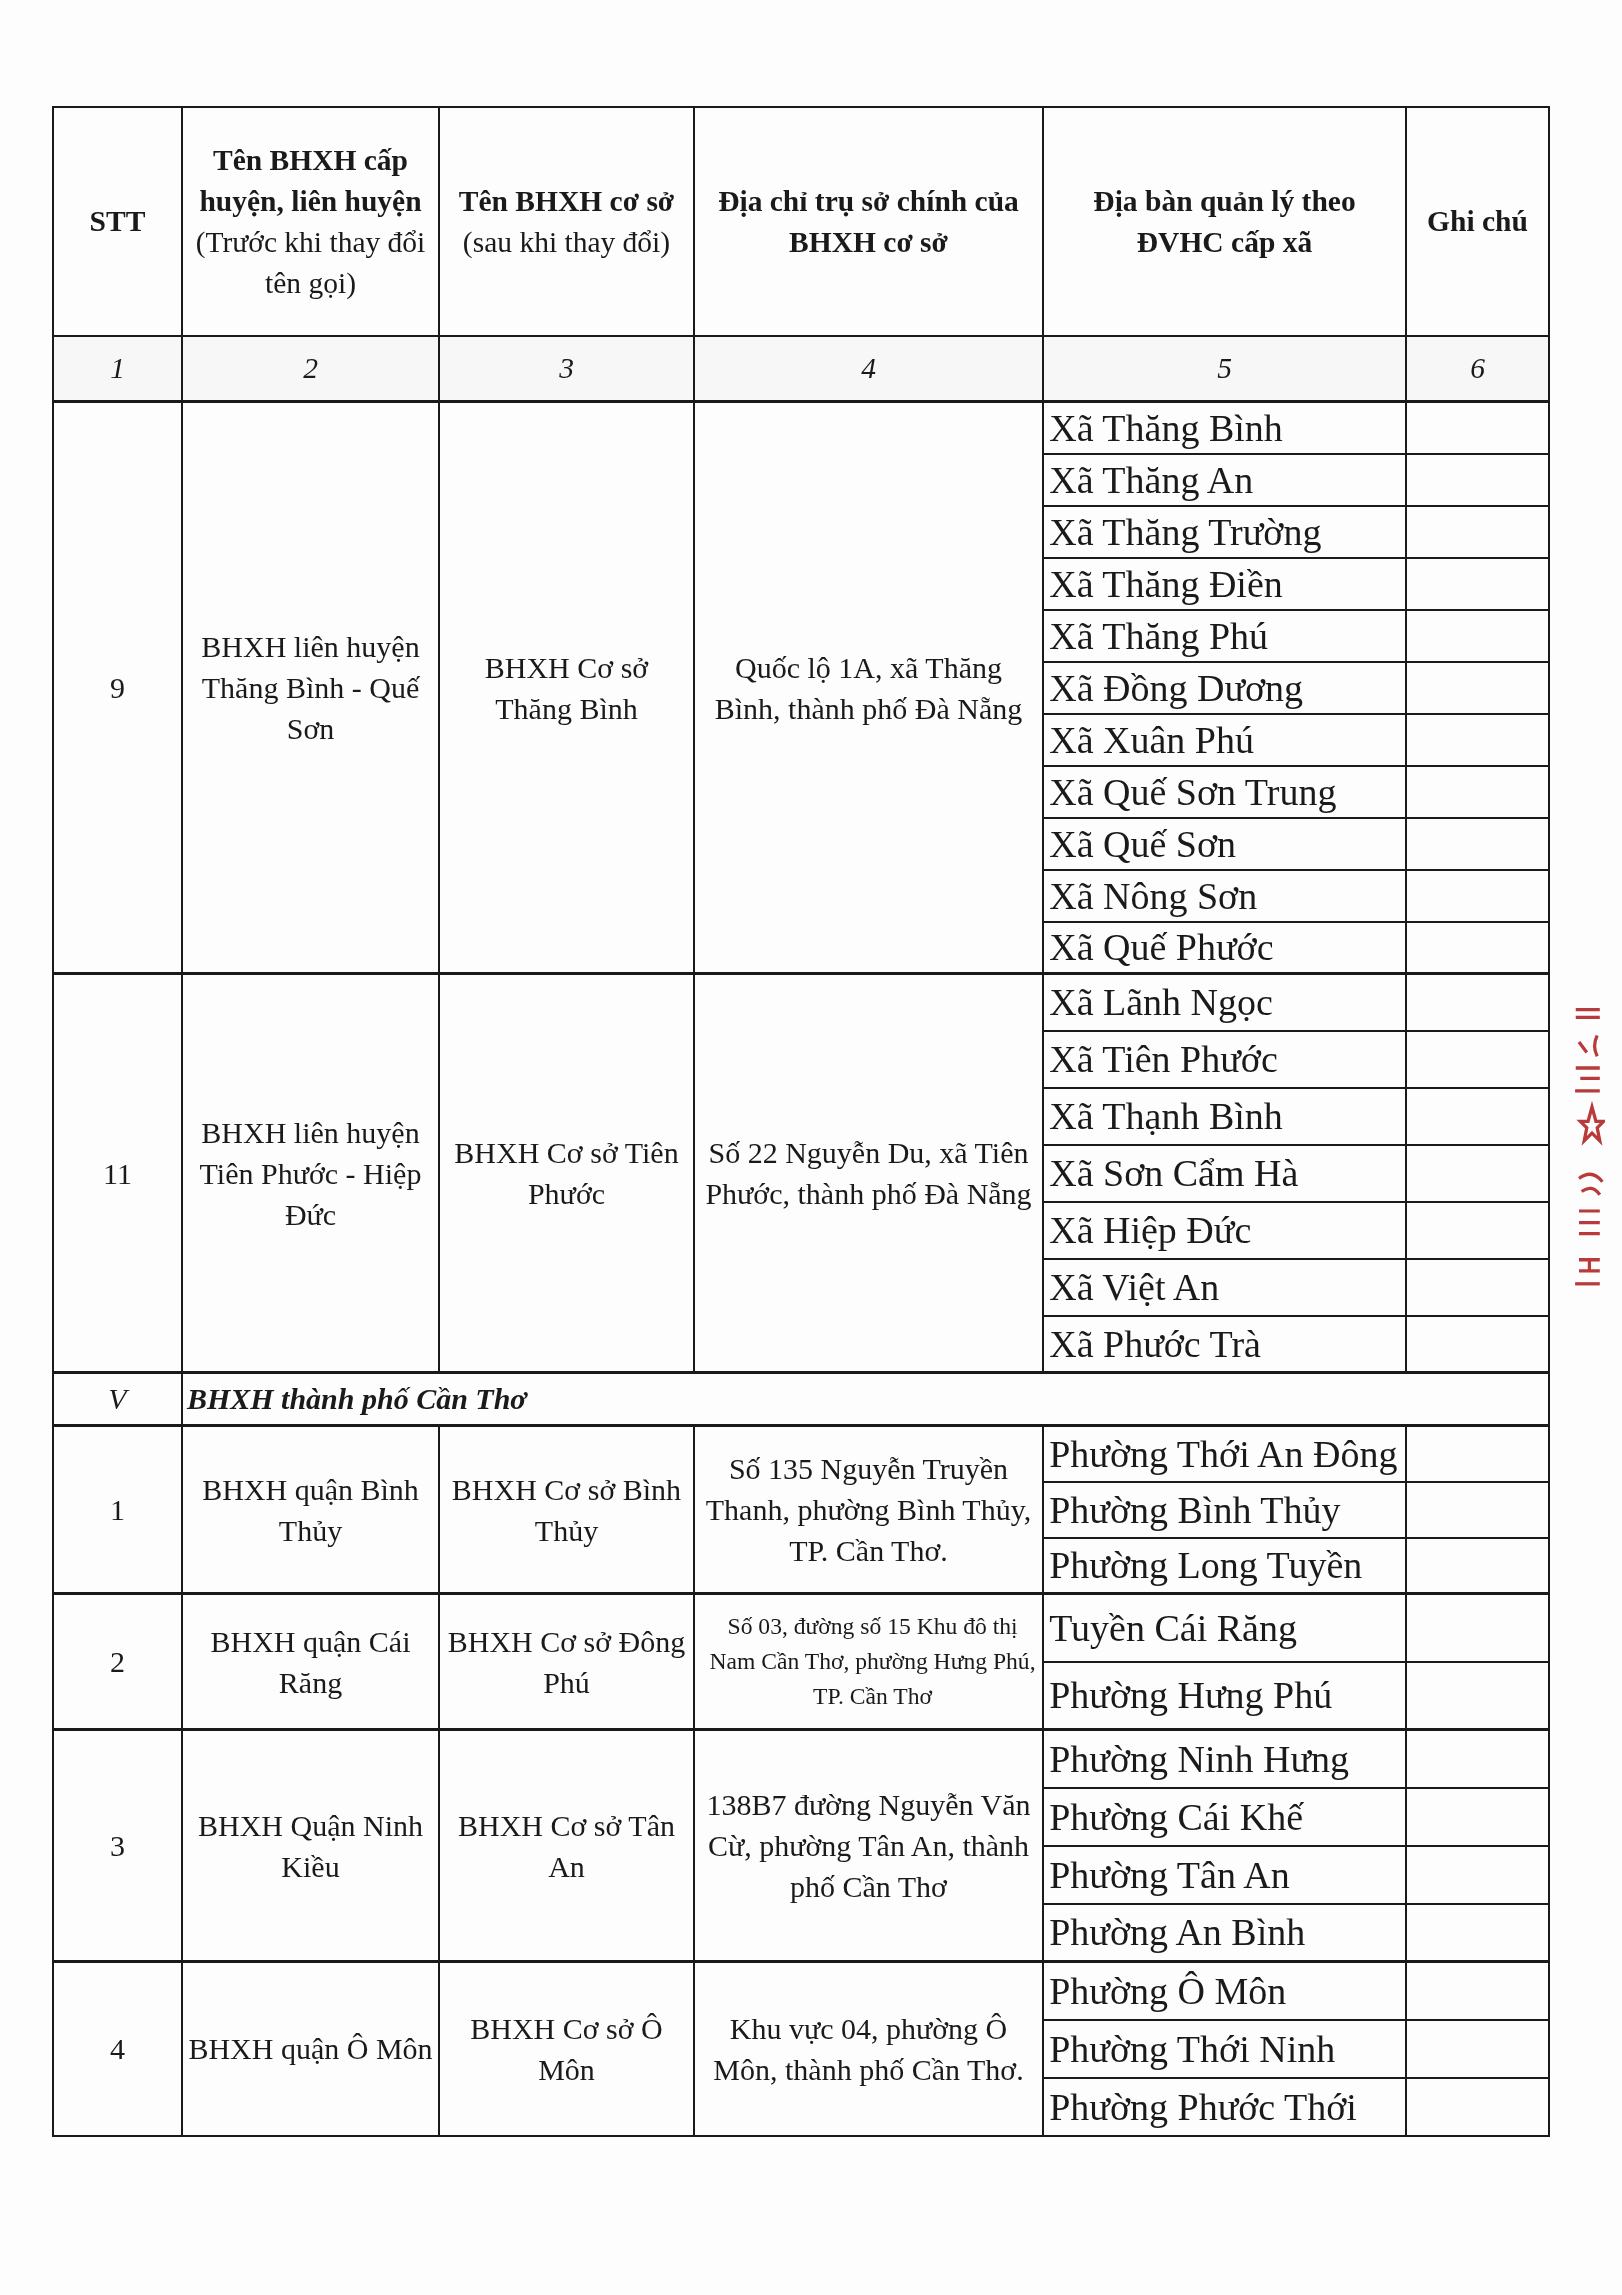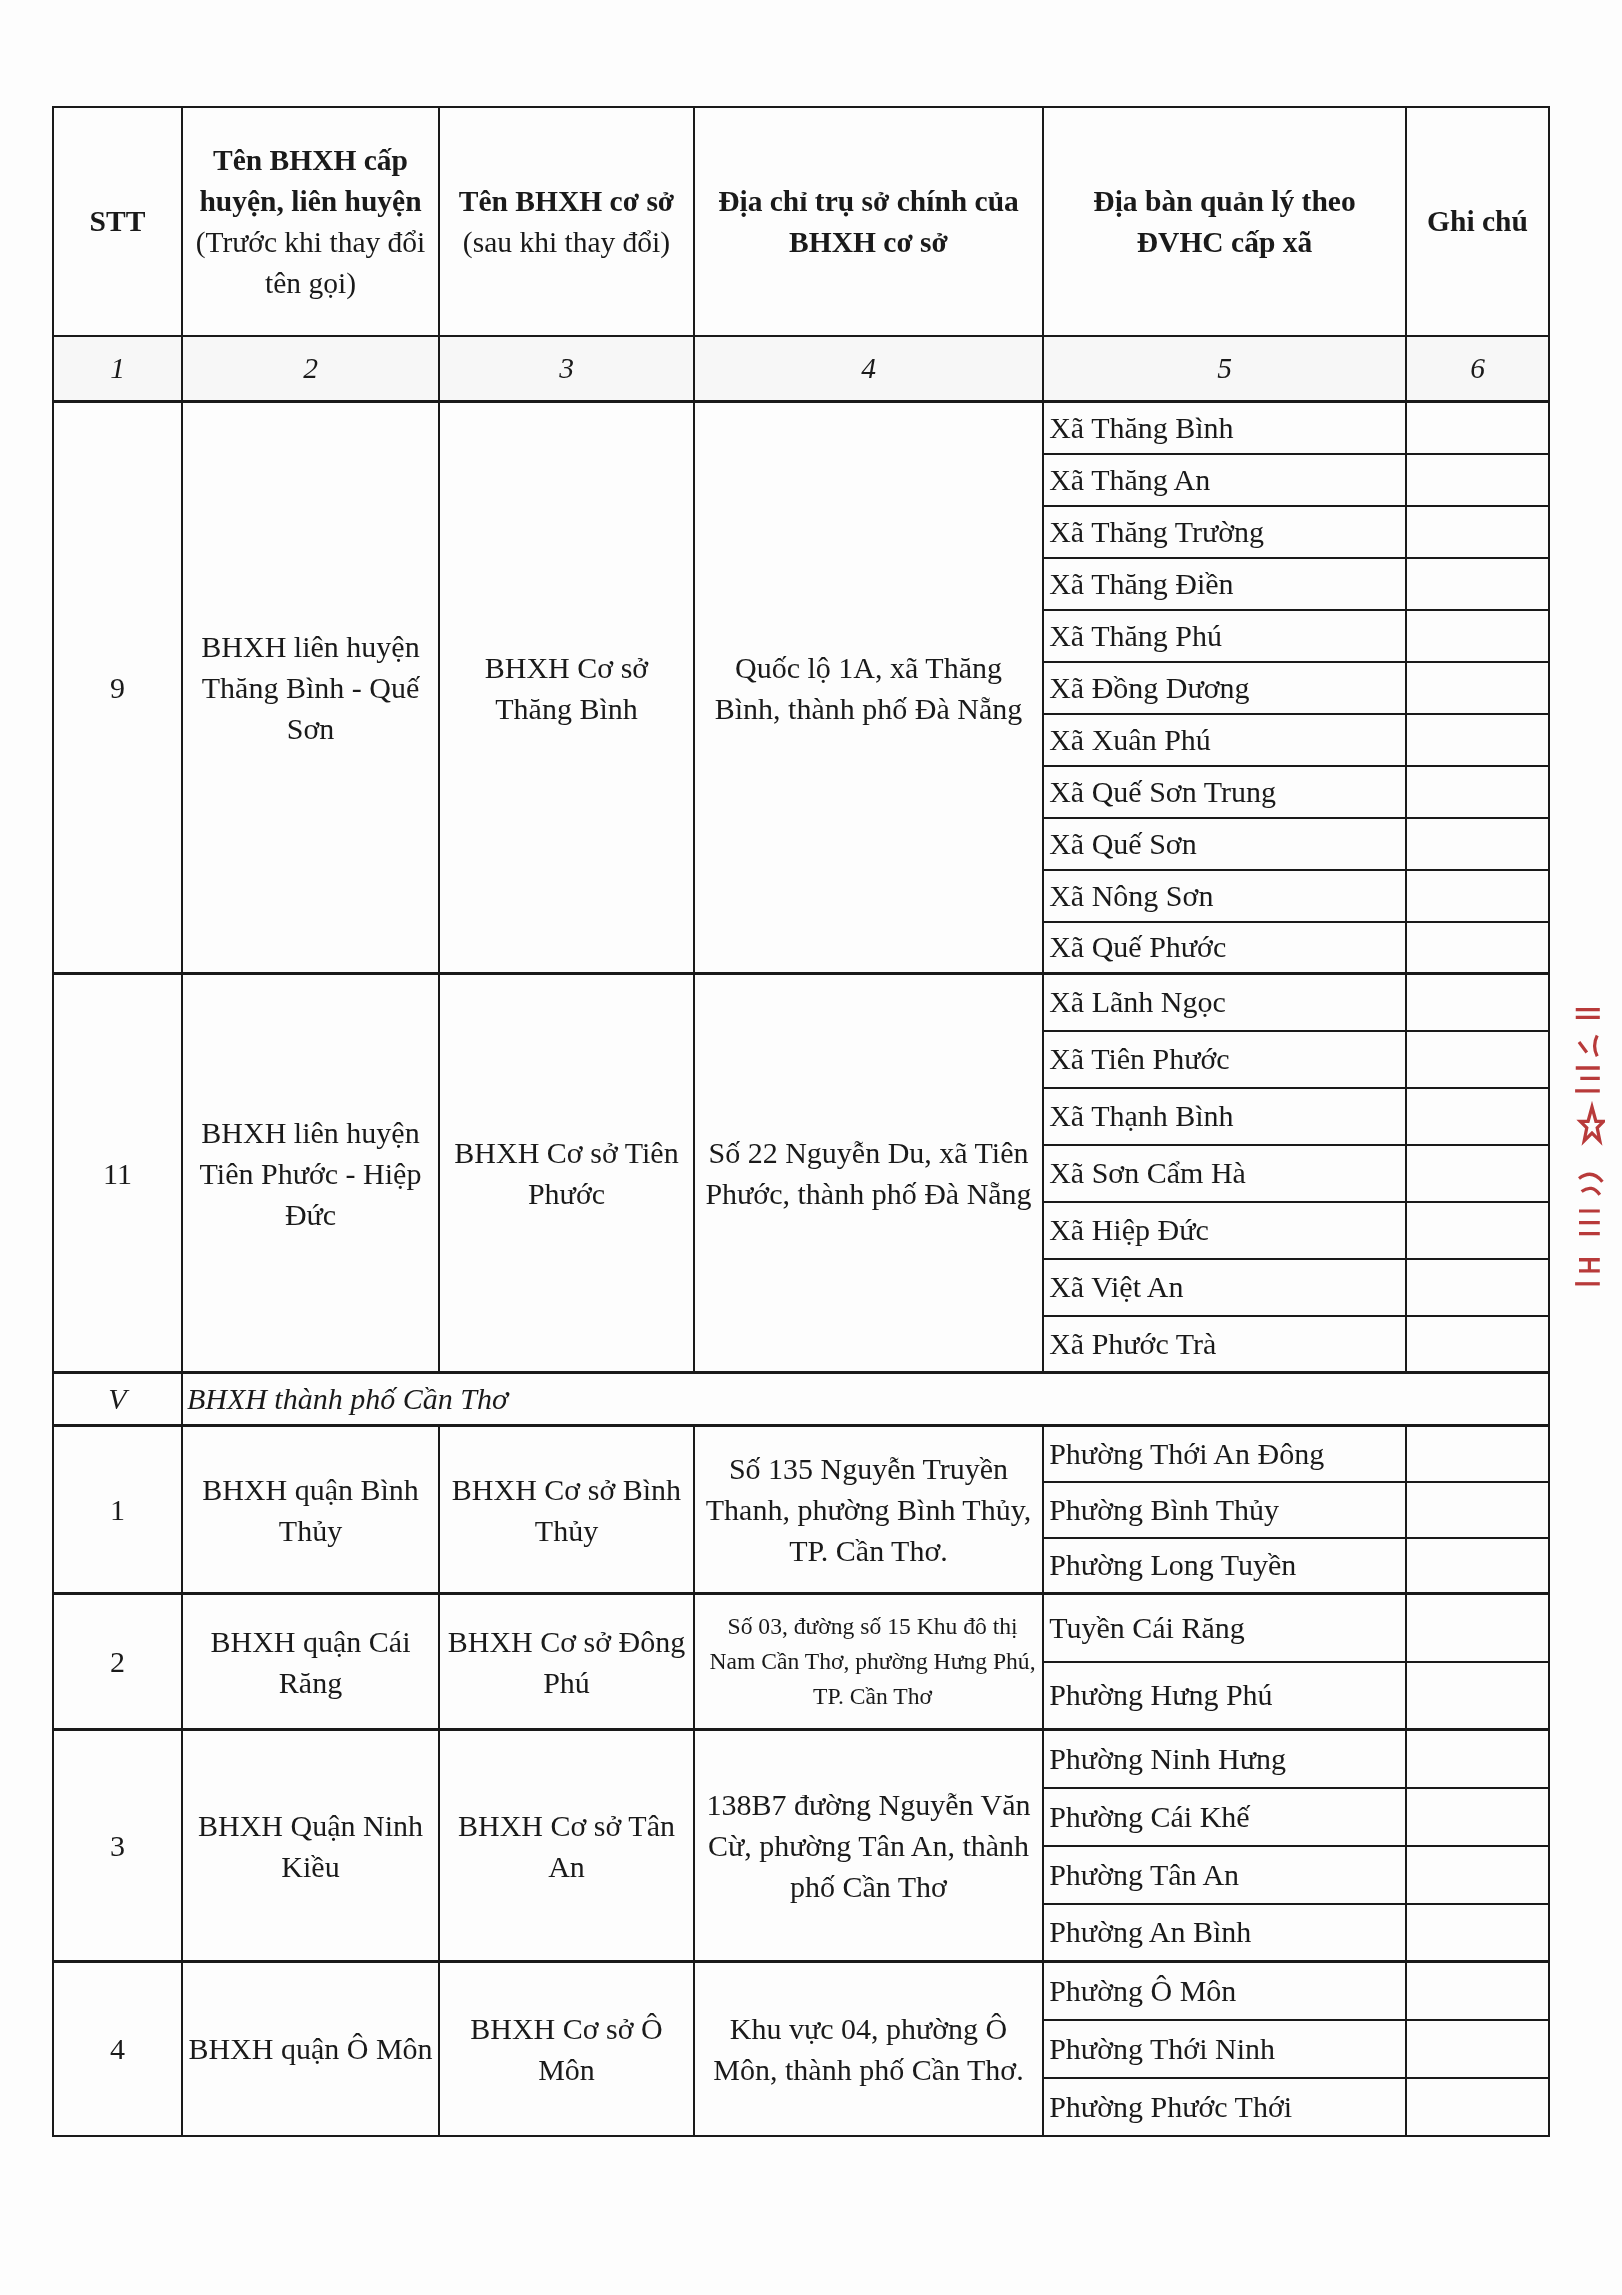--- a/index.html
+++ b/index.html
@@ -6,22 +6,22 @@
   body { width:1622px; height:2295px; position:relative; overflow:hidden;
          font-family:"Liberation Serif","DejaVu Serif",serif; color:#1a1a1a; }
   .page { position:absolute; left:0; top:0; width:1622px; height:2295px; background:#fdfdfd; }
   .tbl { position:absolute; left:52px; top:106px; border-collapse:collapse; table-layout:fixed; width:1497px; }
   .tbl td, .tbl th { border:2px solid #1a1a1a; padding:0 3.9px; vertical-align:middle; }
   .tbl th { font-weight:bold; font-size:29.5px; line-height:41px; text-align:center;margin-top:12px; }
   .tbl th .sub { font-weight:normal; display:block;font-family:Liberation Serif, serif; }
   .num td { text-align:center; font-style:italic; font-size:29.5px; height:63px; background:#f7f7f7; }
   .c { text-align:center; font-size:30px; line-height:41px; }
   .c.small { font-size:23.6px; line-height:35px;padding-left:12px; }
-  .ward { font-size:30px; text-align:left; padding-left:5.2px !important; white-space:nowrap; }
-  .sec td { font-style:italic; font-weight:normal; font-size:30px; height:50px; }
+  .ward { font-size:38px; text-align:left; padding-left:5.2px !important; white-space:nowrap; }
+  .sec td { font-style:italic; font-weight:bold; font-size:30px; height:50px; }
   .sec td.roman { text-align:center; font-weight:normal; }
   .thick-top td { border-top-width:3.3px; }
   .stamp { position:absolute; left:1566px; top:1002px; width:39px; height:288px; }
 </style>
 </head>
 <body>
 
 <div class="page">
 <table class="tbl">
   <colgroup>

